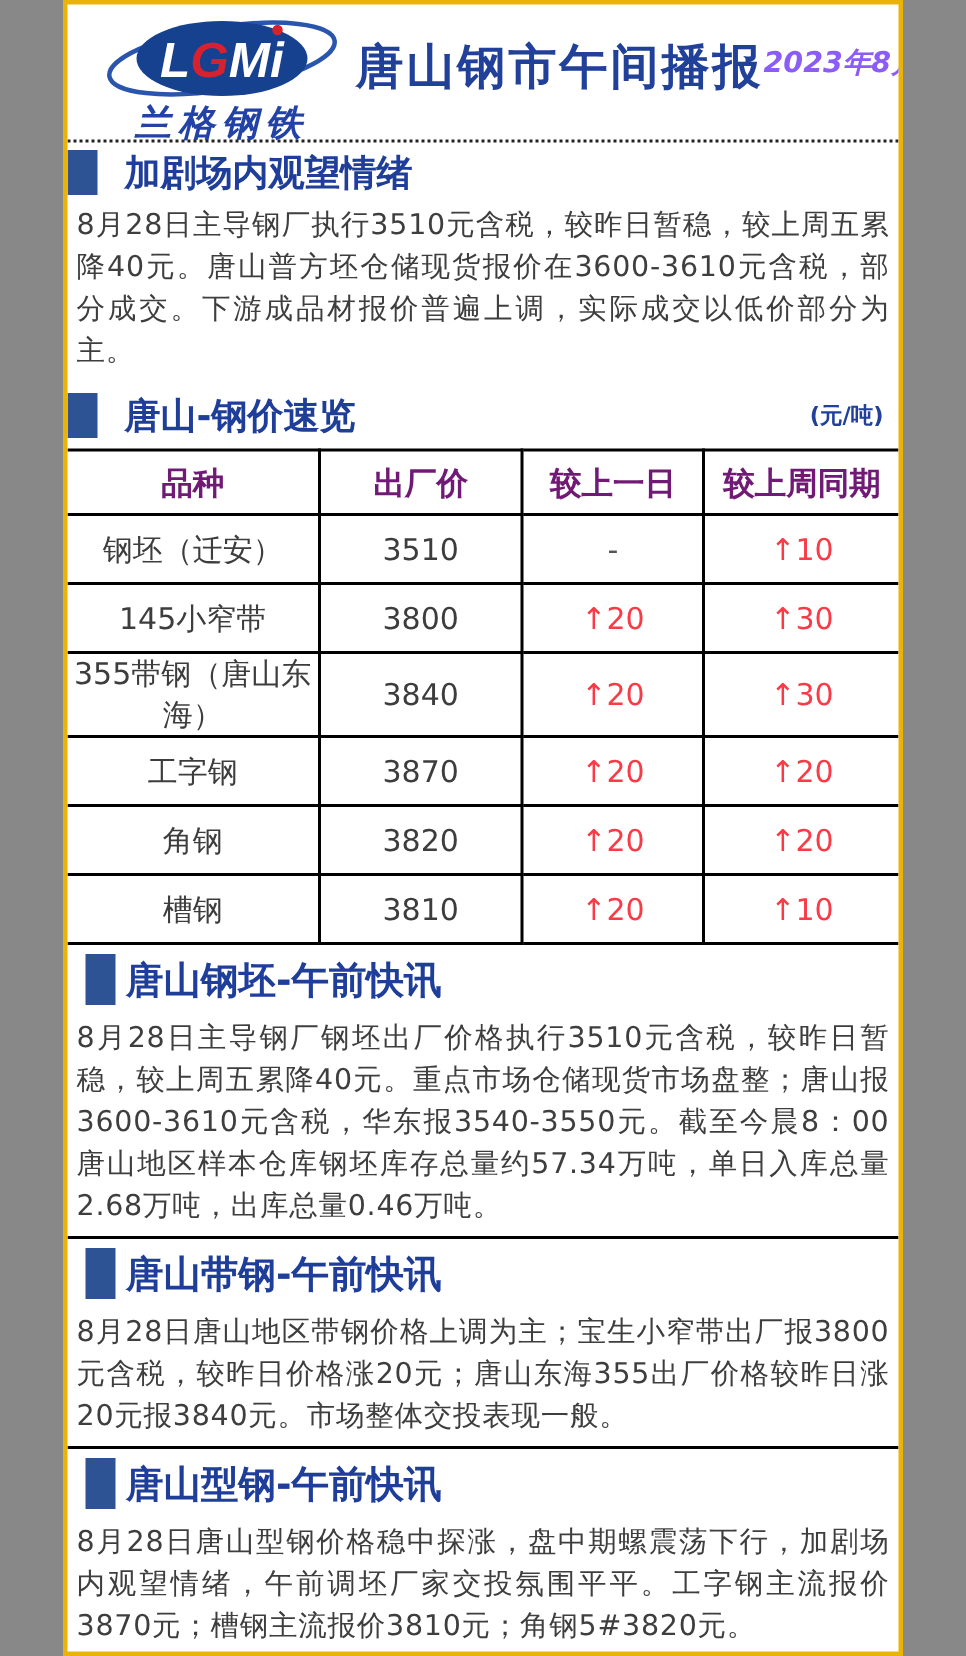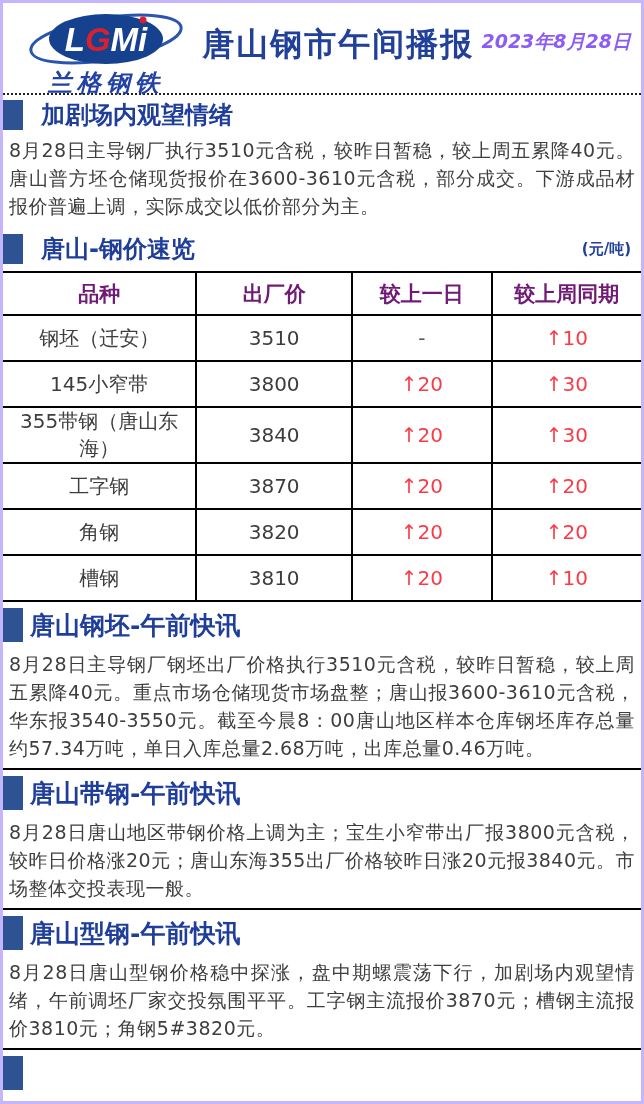--- a/index.html
+++ b/index.html
@@ -1,25 +1,25 @@
 <!DOCTYPE html>
 <html><head>
 <meta charset="utf-8">
 <style>
   * { margin: 0; padding: 0; box-sizing: border-box; }
   html, body { background: #888; }
   body { font-family: "DejaVu Sans", "Liberation Sans", sans-serif; }
 
   .page {
     position: relative;
-    width: 644px;
+    width: 560px;
     height: 1104px;
     margin: 0 auto;
     background: #fff;
-    border: 3px solid #c4b5fd;
+    border: 3px solid #eab308;
     overflow: hidden;
   }
 
   
   .banner {
     display: flex;
     align-items: flex-start;
     justify-content: space-between;
     padding: 6px 10px 0 14px;
     height: 90px;
@@ -115,21 +115,21 @@
   table.price td { height: 46px; font-size: 20px; color: #3D3D3D; }
   td.chg.red { color: #F93B47; }
   td.chg.muted { color: #555; }
   .col-name  { width: 30.3%; }
   .col-price { width: 24.4%; }
   .col-dod   { width: 21.9%; }
   .col-wow   { width: 23.4%; }
 
   
   .news-sec { }
-  .news-sec .sec-head { padding: 6px 0 4px 0; }
+  .news-sec .sec-head { padding: 6px 0 4px 12px; }
   .news-sec.ruled { border-top: 2px solid #000; }
   .news-sec .sq { height: 34px; }
   .news-sec .sec-title { font-size: 25px; }
 </style>
 </head>
 <body>
 
 <div class="page">
 
   <div class="banner">

